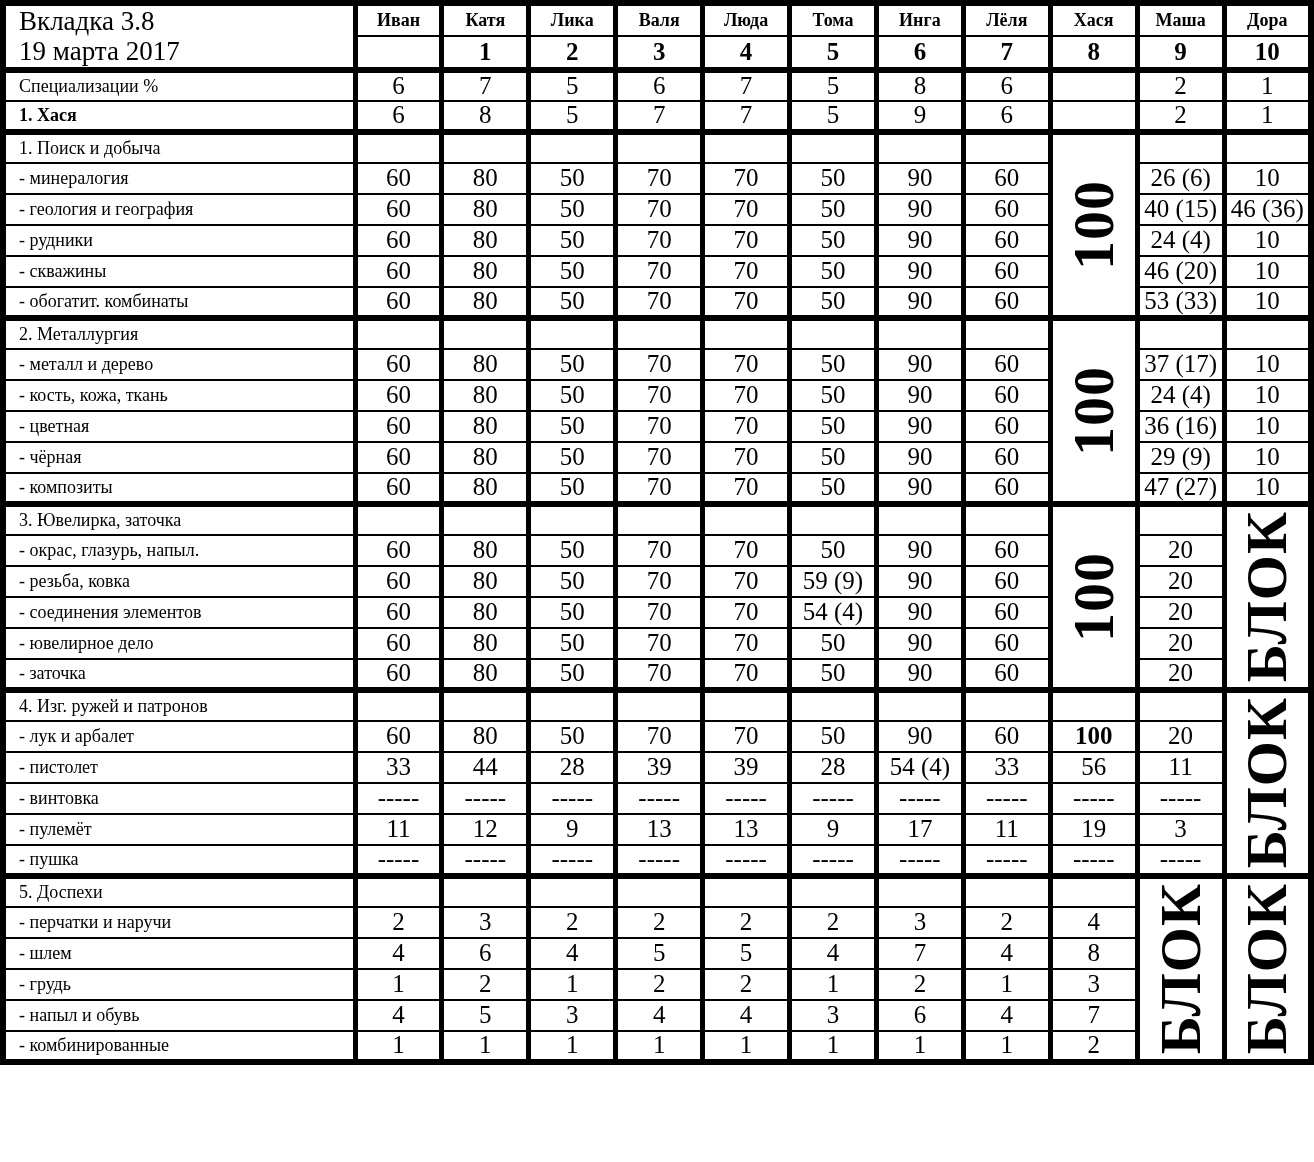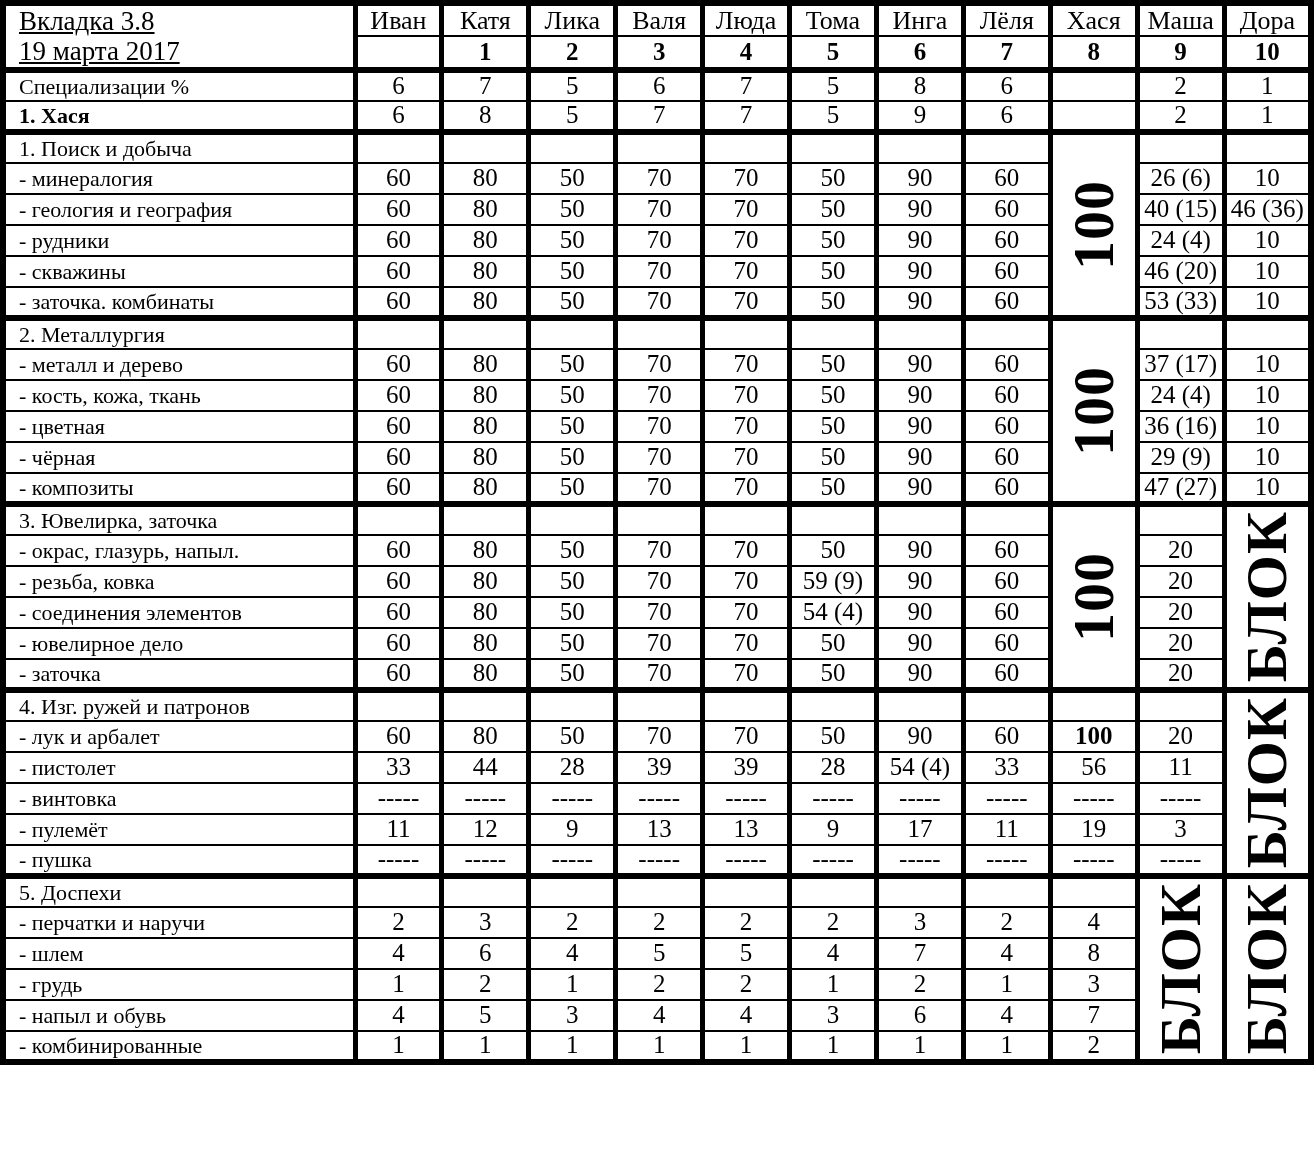--- a/index.html
+++ b/index.html
@@ -15,24 +15,24 @@
     height: 31px;
     padding: 0;
     text-align: center;
     vertical-align: middle;
     font-size: 25px;
     line-height: 1.05;
     white-space: nowrap;
     font-weight: 400;
     overflow: hidden;
   }
-  th { font-weight: 400; font-size: 26px; }
+  th { font-weight: 700; font-size: 18px; }
   tr.hdr td, tr.hdr th { height: 33px; }
-  .label { text-align: left; padding-left: 13px; font-size: 22px; }
-  .corner { font-size: 27px; text-decoration: underline; }
+  .label { text-align: left; padding-left: 13px; font-size: 18px; }
+  .corner { font-size: 27px; }
   .corner div { padding: 1px 0; }
   .bold { font-weight: 700; }
   tr.thick-top > td, tr.thick-top > th { border-top-width: 6px; }
   td.vcell { padding: 0; }
   .vtext {
     writing-mode: vertical-rl;
     transform: rotate(180deg);
     margin: 0 auto;
     font-weight: 700;
     font-size: 58px;
@@ -180,21 +180,21 @@
           <td>50</td>
           <td>70</td>
           <td>70</td>
           <td>50</td>
           <td>90</td>
           <td>60</td>
           <td>46 (20)</td>
           <td>10</td>
         </tr>
         <tr>
-          <td class="label">- заточка. комбинаты</td>
+          <td class="label">- обогатит. комбинаты</td>
           <td>60</td>
           <td>80</td>
           <td>50</td>
           <td>70</td>
           <td>70</td>
           <td>50</td>
           <td>90</td>
           <td>60</td>
           <td>53 (33)</td>
           <td>10</td>

